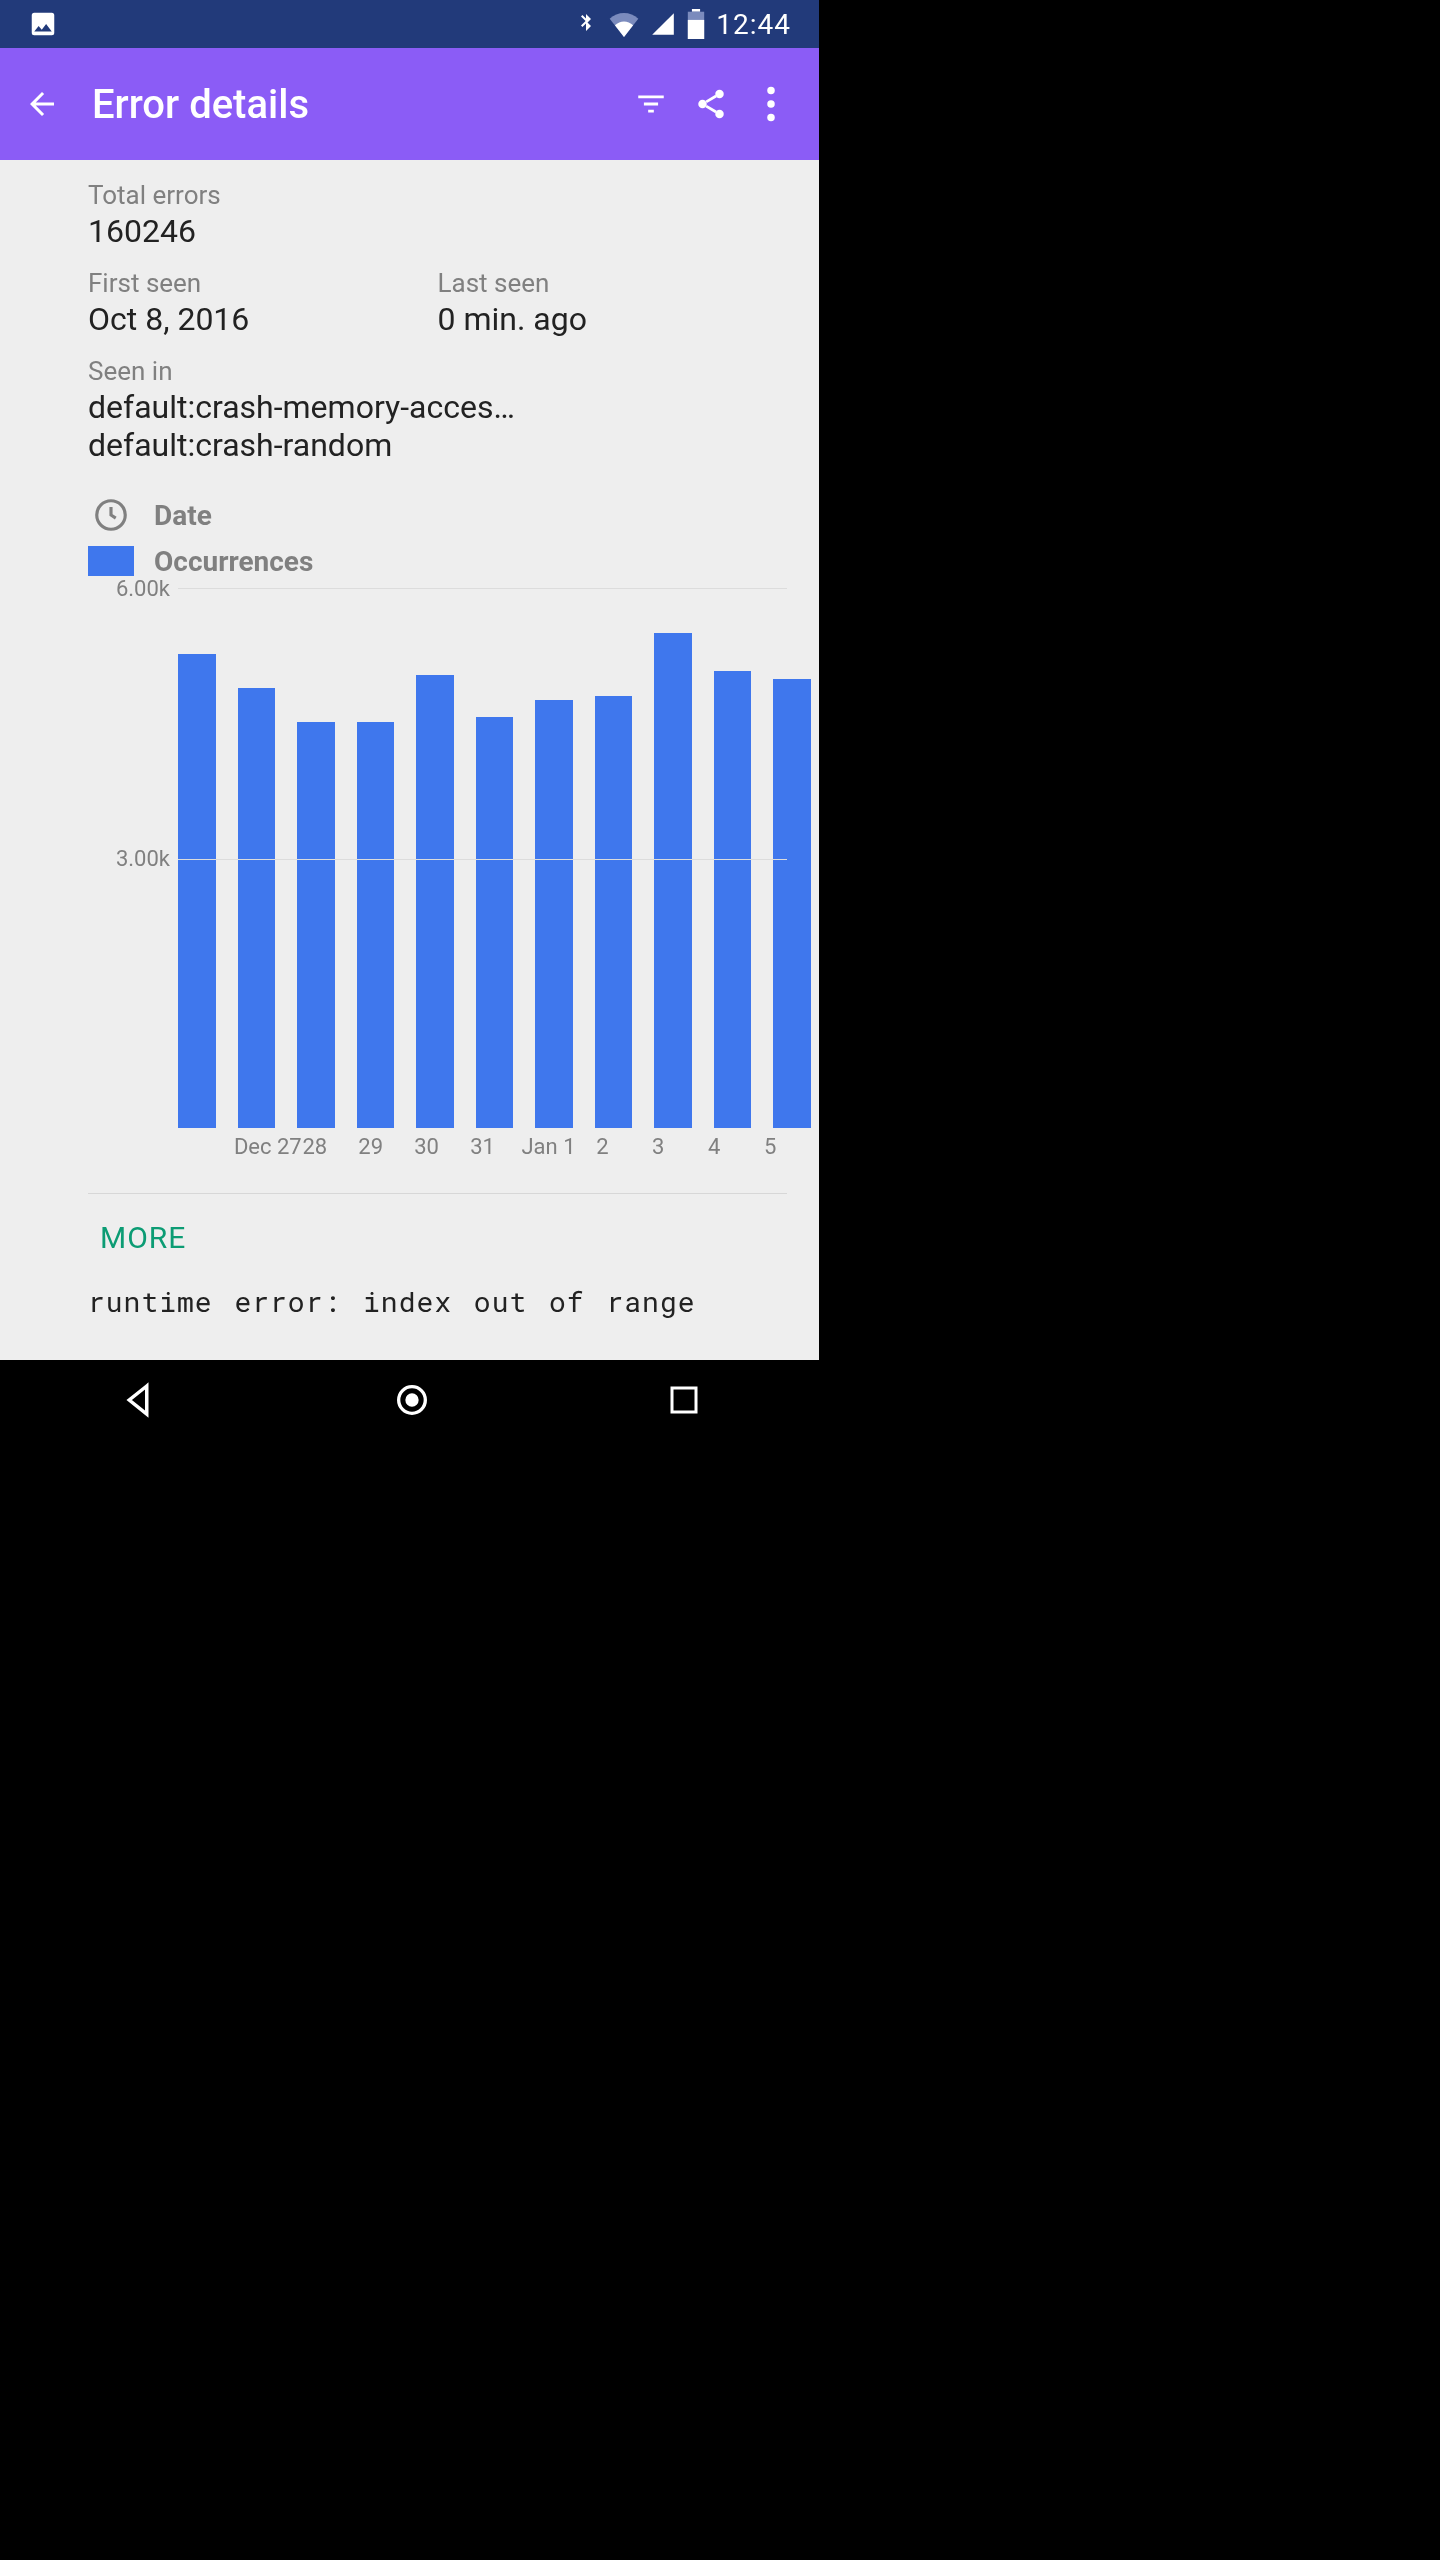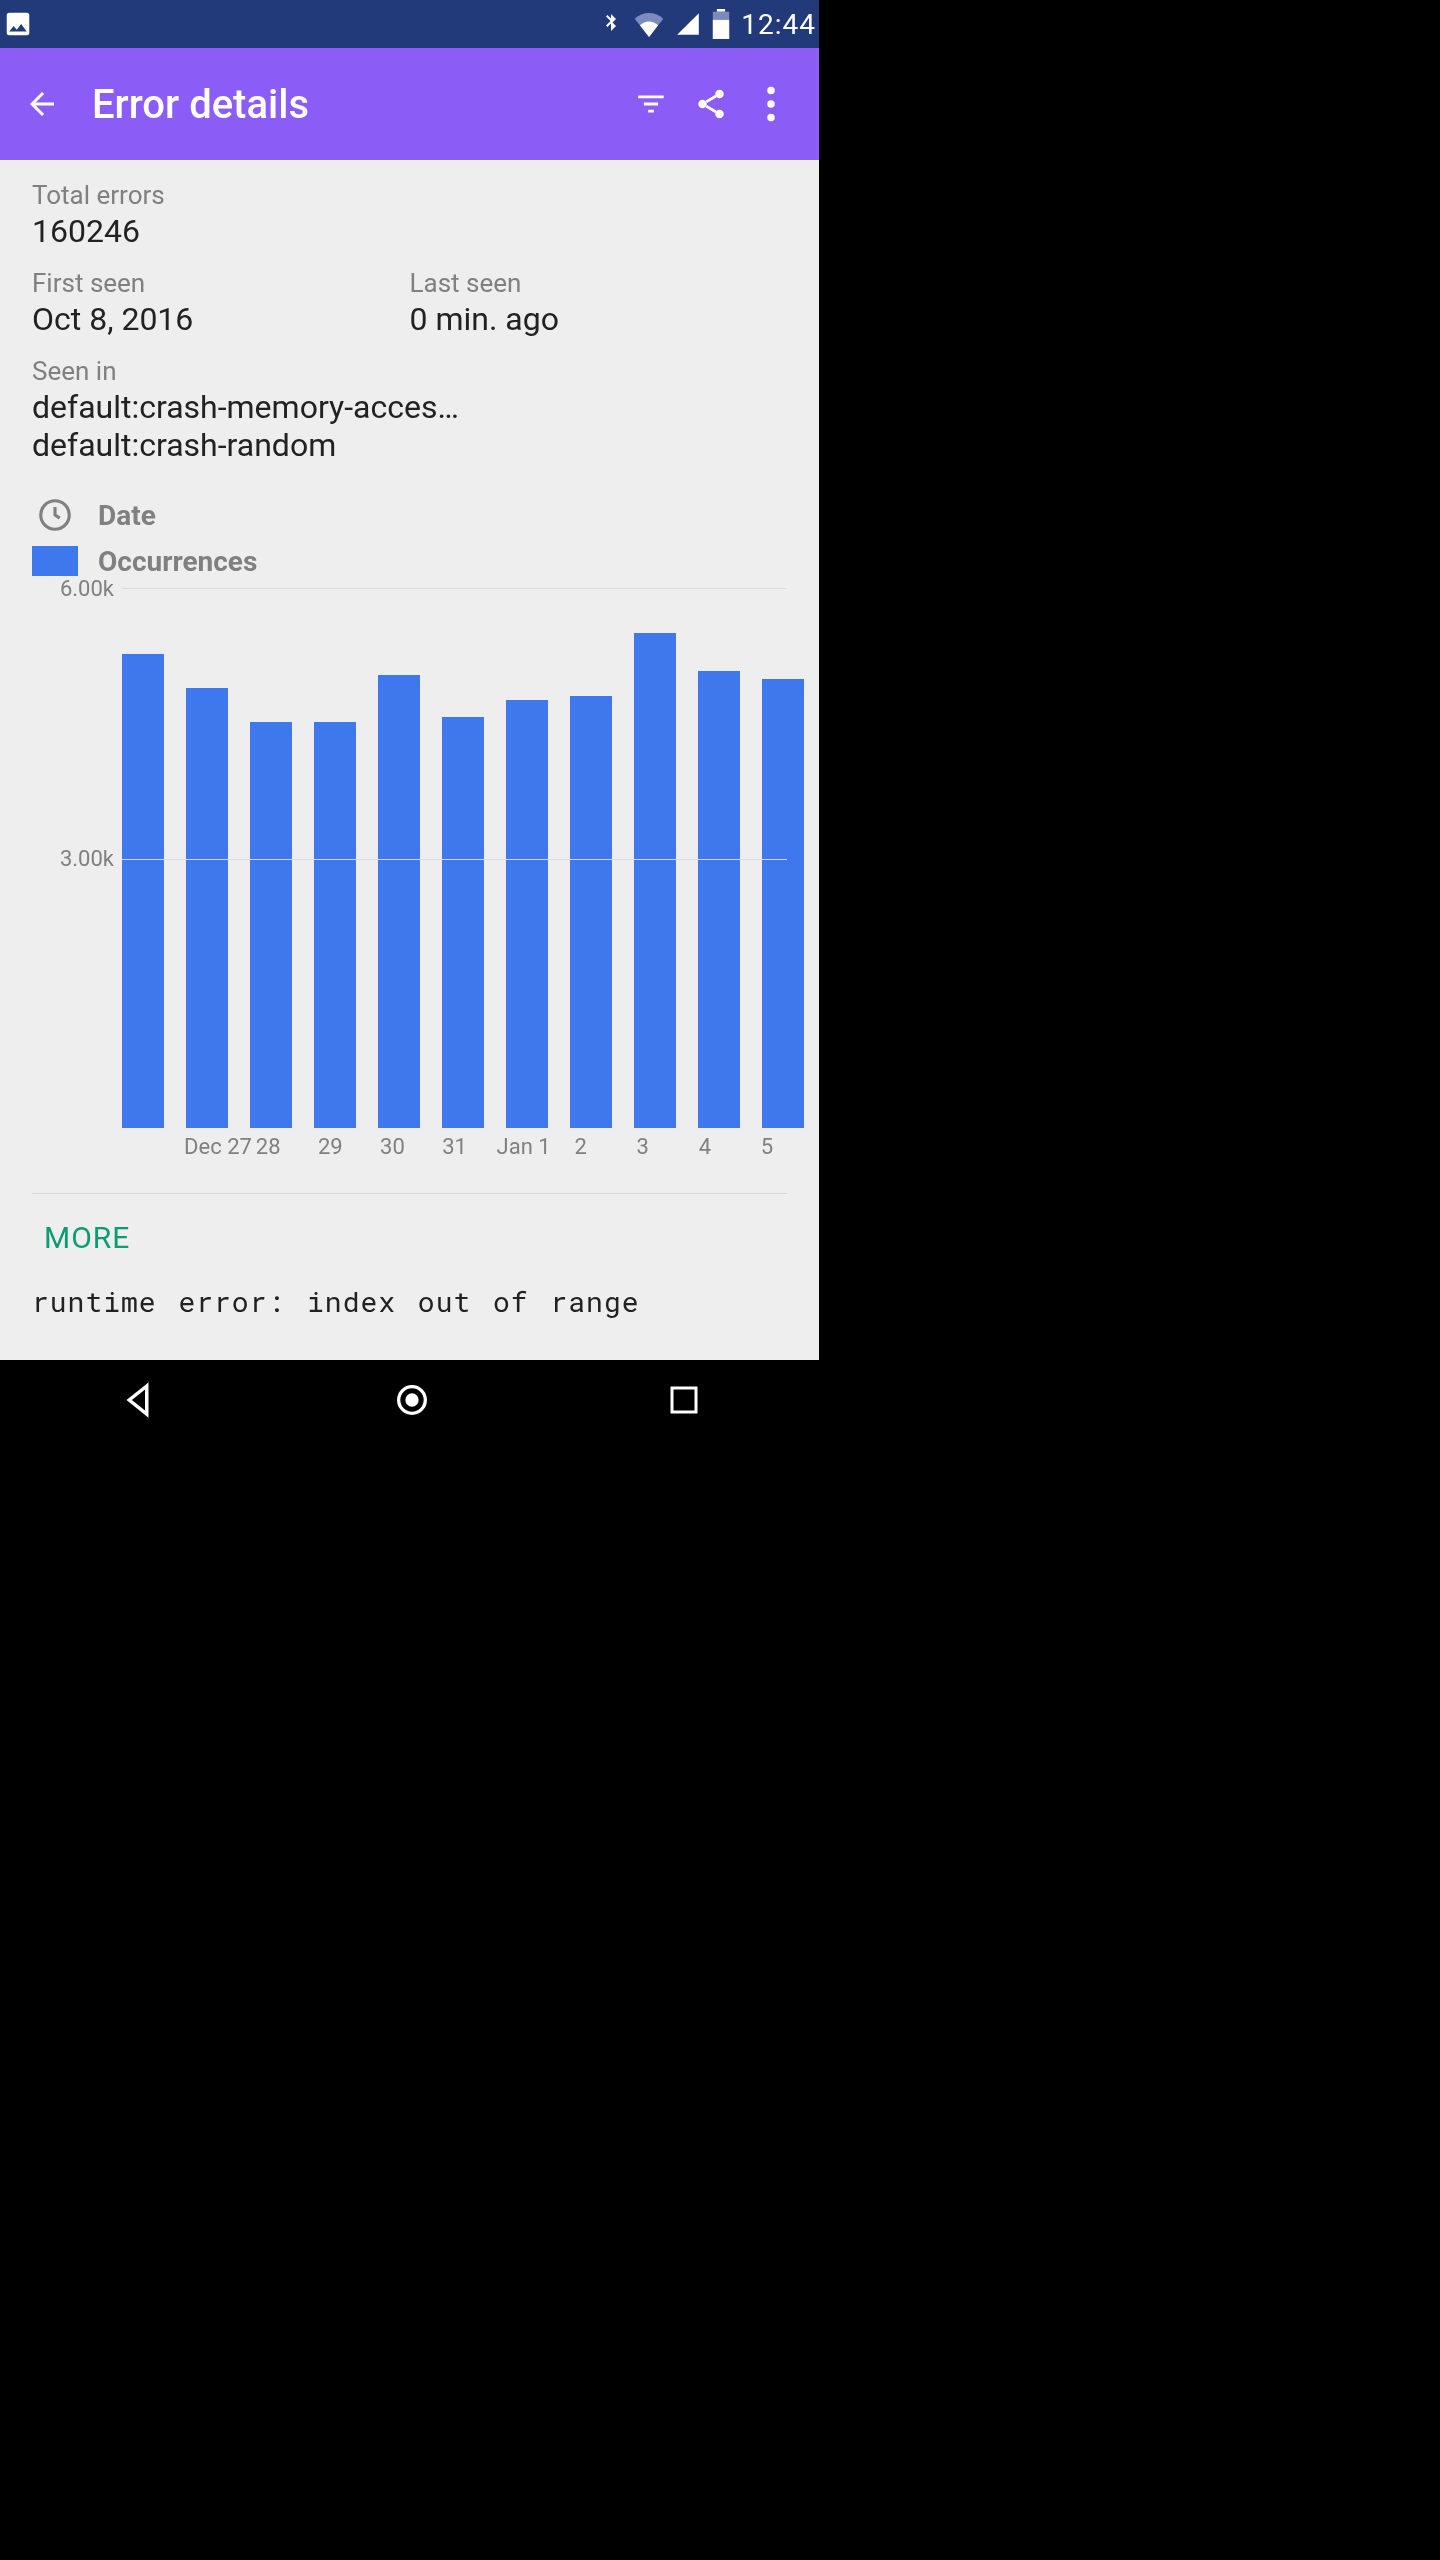--- a/index.html
+++ b/index.html
@@ -1,32 +1,32 @@
 <!DOCTYPE html>
 <html><head>
 <meta charset="utf-8">
 <style>
   * { box-sizing: border-box; margin: 0; padding: 0; }
   html, body { width: 819px; height: 1440px; font-family: Roboto, "Helvetica Neue", Arial, sans-serif; background: #000; }
   .screen { width: 819px; height: 1440px; display: flex; flex-direction: column; background: #eeeeee; }
 
   
-  .status-bar { height: 48px; background: #223a7a; color: #fff; display: flex; align-items: center; padding: 0 3px; gap: 10px; font-size: 28px; }
+  .status-bar { height: 48px; background: #223a7a; color: #fff; display: flex; align-items: center; padding: 0 28px; gap: 10px; font-size: 28px; }
   .status-bar .spacer { flex: 1; }
   .status-bar .clock { font-weight: 400; letter-spacing: 1px; }
   .sb-icon svg { display: block; }
 
   
   .app-bar { height: 112px; background: #8b5cf6; color: #fff; display: flex; align-items: center; padding: 0 18px; }
   .app-bar .back { width: 48px; height: 48px; display: flex; align-items: center; justify-content: center; }
   .app-bar .title { flex: 1; font-size: 40px; font-weight: 500; padding-left: 26px; }
   .app-bar .action { width: 60px; height: 60px; display: flex; align-items: center; justify-content: center; }
 
   
-  .content { flex: 1; background: #eeeeee; padding: 20px 32px 0 32px; overflow: hidden; }
+  .content { flex: 1; background: #eeeeee; padding: 20px 32px 0 44px; overflow: hidden; margin-left: 44px; }
   .label { color: #808080; font-size: 26px; margin-bottom: 2px; }
   .value { color: #222; font-size: 32px; }
   .row { display: flex; margin-top: 18px; }
   .col { flex: 1; min-width: 0; }
   .col .value { white-space: nowrap; overflow: hidden; text-overflow: ellipsis; }
   .seen-in .value { font-size: 32px; }
 
   .legend { margin-top: 28px; }
   .legend-row { display: flex; align-items: center; gap: 20px; height: 46px; }
   .legend-swatch { width: 46px; height: 34px; display: flex; align-items: center; justify-content: center; }

